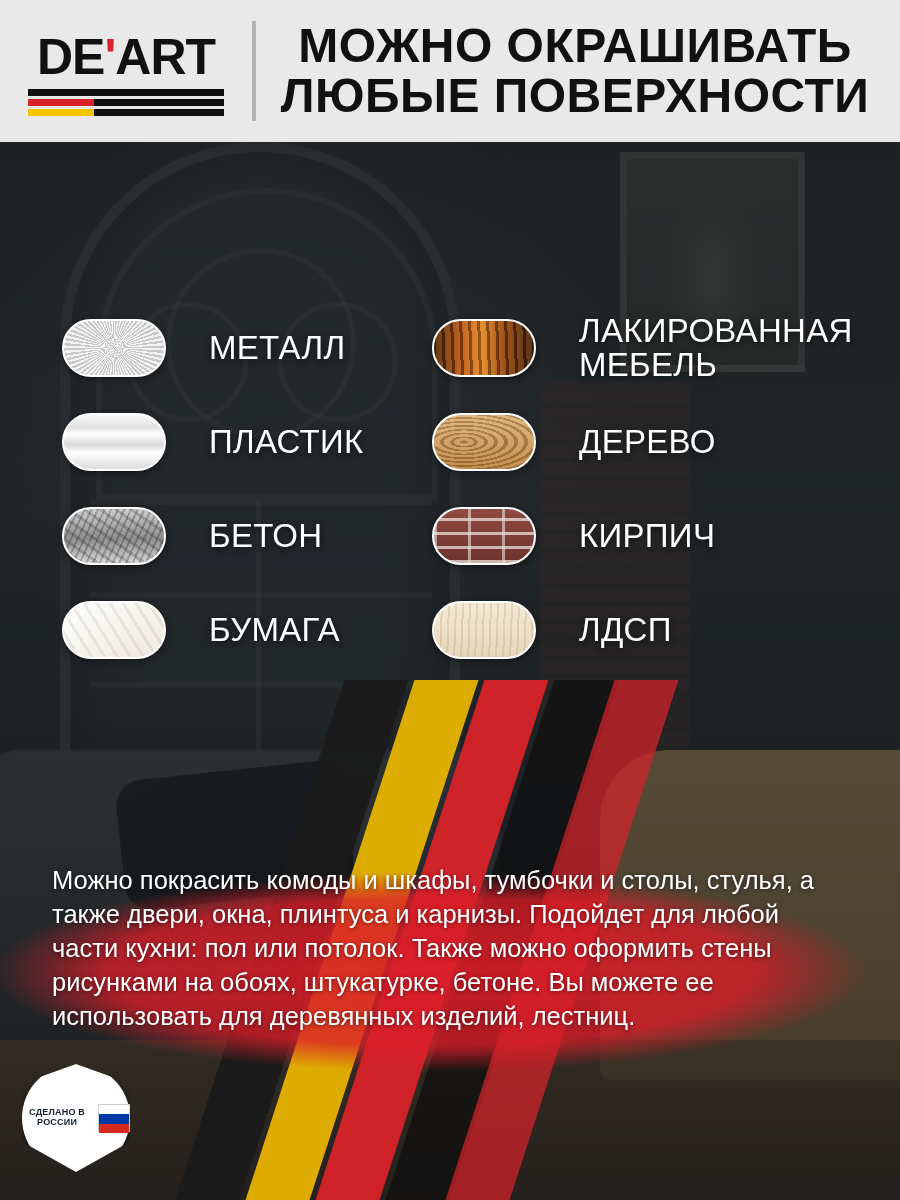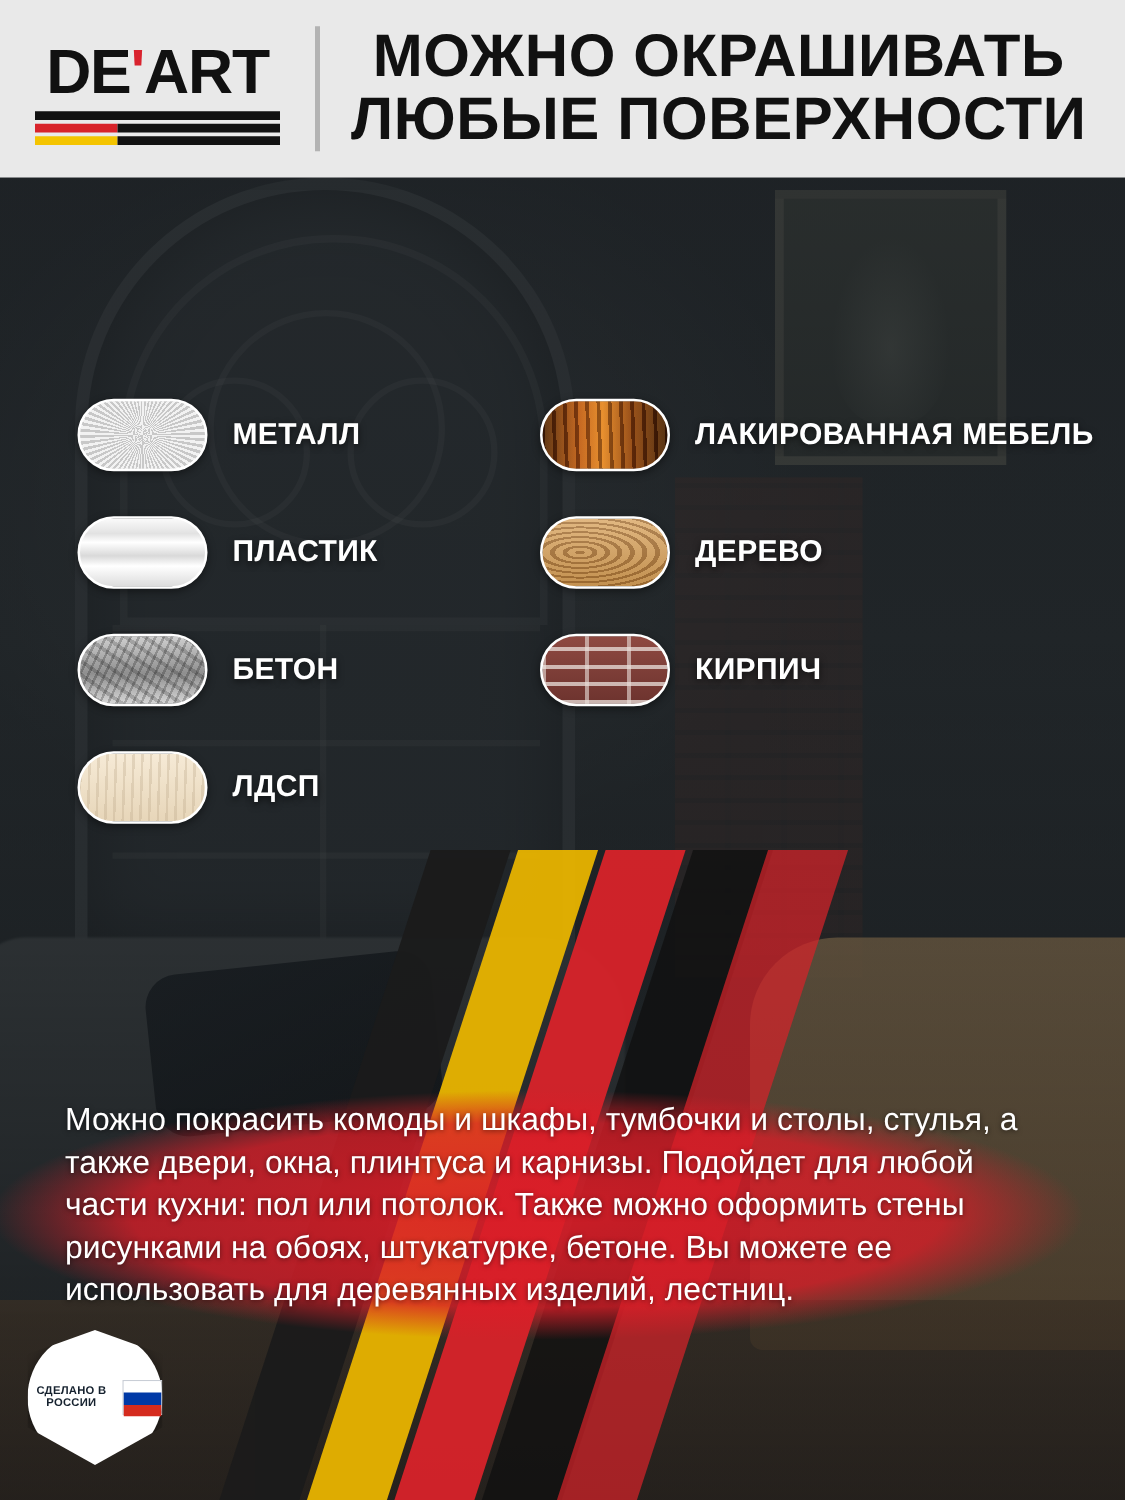--- a/index.html
+++ b/index.html
@@ -217,39 +217,40 @@
       repeating-linear-gradient(90deg, rgba(235,225,220,.6) 0 3px, rgba(0,0,0,0) 3px 34px),
       linear-gradient(180deg,#8f4a42,#6d332e);
   }
   .sw-ldsp {
     background:
       repeating-linear-gradient(92deg, rgba(190,170,140,.35) 0 2px, rgba(255,255,255,0) 2px 7px),
       linear-gradient(180deg,#f6ead6,#e7d6b9);
   }
   .surface-label {
     color: #ffffff;
-    font-weight: bold;
-    font-size: 24px;
+    font-weight: normal;
+    font-size: 33px;
     line-height: 1.04;
     letter-spacing: .3px;
     text-transform: uppercase;
     text-shadow: 0 2px 6px rgba(0,0,0,.6);
+    margin-left: 23px;
   }
 
   
   .desc-wrap {
     position: absolute; left: 0; top: 848px; width: 900px; height: 248px;
     z-index: 12;
   }
   .desc-blob {
     position:absolute; inset: 0;
     background: radial-gradient(ellipse 560px 128px at 430px 124px, rgba(218,30,40,.92) 0%, rgba(218,30,40,.78) 58%, rgba(218,30,40,0) 78%);
   }
   .desc-text {
-    position: absolute; left: 52px; top: 32px; width: 800px;
+    position: absolute; left: 52px; top: 16px; width: 800px;
     color: #ffffff;
     font-size: 25.5px;
     line-height: 1.33;
     text-shadow: 0 1px 4px rgba(0,0,0,.55);
   }
 
   
   .badge {
     position: absolute; left: 22px; bottom: 28px;
     width: 108px; height: 108px;
@@ -354,20 +355,24 @@
     <div class="surface">
       <div class="swatch sw-concrete"></div>
       <div class="surface-label">БЕТОН</div>
     </div>
 
     <div class="surface">
       <div class="swatch sw-brick"></div>
       <div class="surface-label">КИРПИЧ</div>
     </div>
 
+    <div class="surface">
+      <div class="swatch sw-paper"></div>
+      <div class="surface-label">БУМАГА</div>
+    </div>
 
     <div class="surface">
       <div class="swatch sw-ldsp"></div>
       <div class="surface-label">ЛДСП</div>
     </div>
 
   </div>
 
   <div class="desc-wrap">
     <div class="desc-blob"></div>

